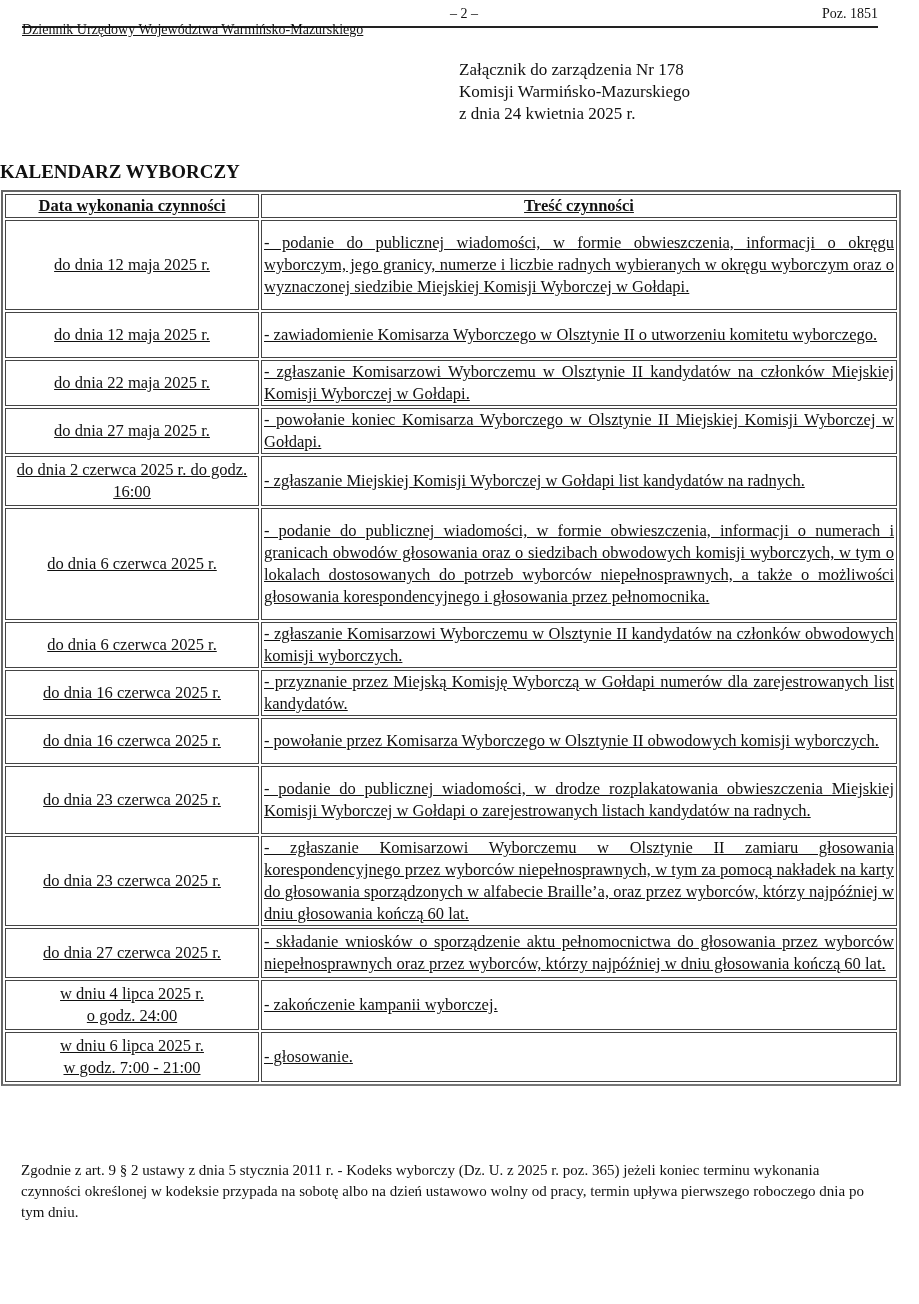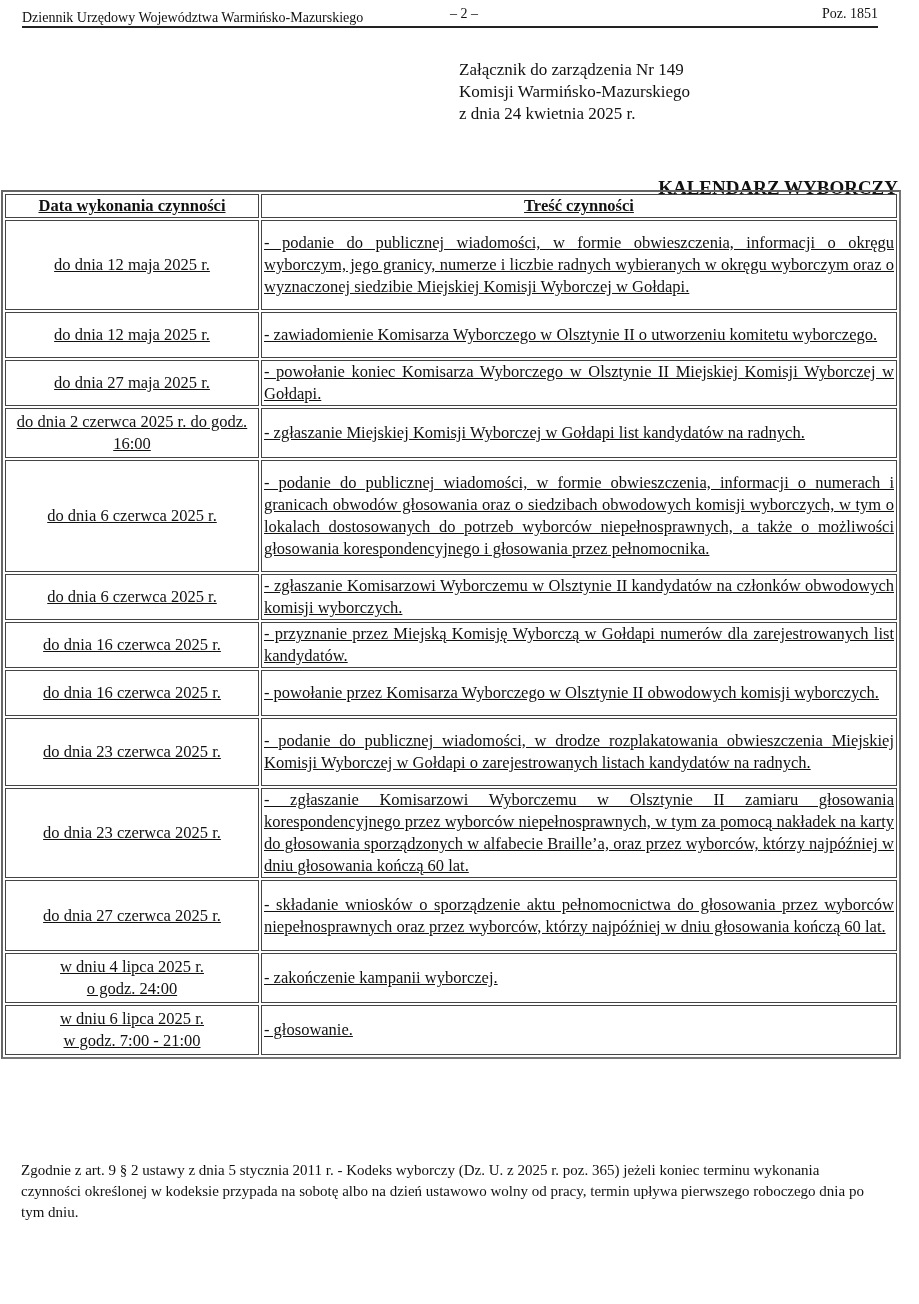--- a/index.html
+++ b/index.html
@@ -18,39 +18,39 @@
     .page-header {
       position: absolute;
       left: 22px;
       top: 4px;
       width: 856px;
       height: 22px;
       border-bottom: 2px solid #222;
       font-size: 14px;
       line-height: 20px;
     }
-    .page-header .journal { position: absolute; left: 0; top: 4px; }
+    .page-header .journal { position: absolute; left: 0; top: 16px; text-decoration: underline; }
     .page-header .pagenum { position: absolute; left: 428px; top: 0; }
     .page-header .poz { position: absolute; right: 0; top: 0; }
 
     .annex {
       position: absolute;
       left: 459px;
       top: 59px;
       font-size: 17px;
       line-height: 22px;
     }
     .annex div { white-space: nowrap; }
 
     .title {
       position: absolute;
       left: 0;
       width: 898px;
-      top: 176px;
-      text-align: right;
+      top: 160px;
+      text-align: left;
       font-weight: bold;
       font-size: 19px;
       line-height: 24px;
     }
 
     .tbl-wrap {
       position: absolute;
       left: 1px;
       top: 190px;
       width: 896px;
@@ -100,21 +100,21 @@
 </head>
 <body>
 
 <div class="page-header">
   <span class="journal">Dziennik Urzędowy Województwa Warmińsko-Mazurskiego</span>
   <span class="pagenum">– 2 –</span>
   <span class="poz">Poz. 1851</span>
 </div>
 
 <div class="annex">
-  <div>Załącznik do zarządzenia Nr 149</div>
+  <div>Załącznik do zarządzenia Nr 178</div>
   <div>Komisji Warmińsko-Mazurskiego</div>
   <div>z dnia 24 kwietnia 2025 r.</div>
 </div>
 
 <div class="title">KALENDARZ WYBORCZY</div>
 
 <div class="tbl-wrap">
   <table>
     <colgroup>
         <col class="c1">
@@ -127,20 +127,24 @@
       </tr>
     </thead>
     <tbody id="rows">
         <tr style="height: 90px;">
           <td class="date">do dnia 12 maja 2025 r.</td>
           <td class="content">- podanie do publicznej wiadomości, w formie obwieszczenia, informacji o okręgu wyborczym, jego granicy, numerze i liczbie radnych wybieranych w okręgu wyborczym oraz o wyznaczonej siedzibie Miejskiej Komisji Wyborczej w Gołdapi.</td>
         </tr>
         <tr style="height: 46px;">
           <td class="date">do dnia 12 maja 2025 r.</td>
           <td class="content">- zawiadomienie Komisarza Wyborczego w Olsztynie II o utworzeniu komitetu wyborczego.</td>
+        </tr>
+        <tr style="height: 46px;">
+          <td class="date">do dnia 22 maja 2025 r.</td>
+          <td class="content">- zgłaszanie Komisarzowi Wyborczemu w Olsztynie II kandydatów na członków Miejskiej Komisji Wyborczej w Gołdapi.</td>
         </tr>
         <tr style="height: 46px;">
           <td class="date">do dnia 27 maja 2025 r.</td>
           <td class="content">- powołanie koniec Komisarza Wyborczego w Olsztynie II Miejskiej Komisji Wyborczej w Gołdapi.</td>
         </tr>
         <tr style="height: 46px; padding-left: 44px;">
           <td class="date">do dnia 2 czerwca 2025 r. do godz. 16:00</td>
           <td class="content">- zgłaszanie Miejskiej Komisji Wyborczej w Gołdapi list kandydatów na radnych.</td>
         </tr>
         <tr style="height: 112px;">
@@ -160,21 +164,21 @@
           <td class="content">- powołanie przez Komisarza Wyborczego w Olsztynie II obwodowych komisji wyborczych.</td>
         </tr>
         <tr style="height: 68px;">
           <td class="date">do dnia 23 czerwca 2025 r.</td>
           <td class="content">- podanie do publicznej wiadomości, w drodze rozplakatowania obwieszczenia Miejskiej Komisji Wyborczej w Gołdapi o zarejestrowanych listach kandydatów na radnych.</td>
         </tr>
         <tr style="height: 90px;">
           <td class="date">do dnia 23 czerwca 2025 r.</td>
           <td class="content">- zgłaszanie Komisarzowi Wyborczemu w Olsztynie II zamiaru głosowania korespondencyjnego przez wyborców niepełnosprawnych, w tym za pomocą nakładek na karty do głosowania sporządzonych w alfabecie Braille’a, oraz przez wyborców, którzy najpóźniej w dniu głosowania kończą 60 lat.</td>
         </tr>
-        <tr style="height: 71px;">
+        <tr style="height: 50px;">
           <td class="date">do dnia 27 czerwca 2025 r.</td>
           <td class="content">- składanie wniosków o sporządzenie aktu pełnomocnictwa do głosowania przez wyborców niepełnosprawnych oraz przez wyborców, którzy najpóźniej w dniu głosowania kończą 60 lat.</td>
         </tr>
         <tr style="height: 46px;">
           <td class="date">
             <div>w dniu 4 lipca 2025 r.</div>
             <div>o godz. 24:00</div>
           </td>
           <td class="content">- zakończenie kampanii wyborczej.</td>
         </tr>

